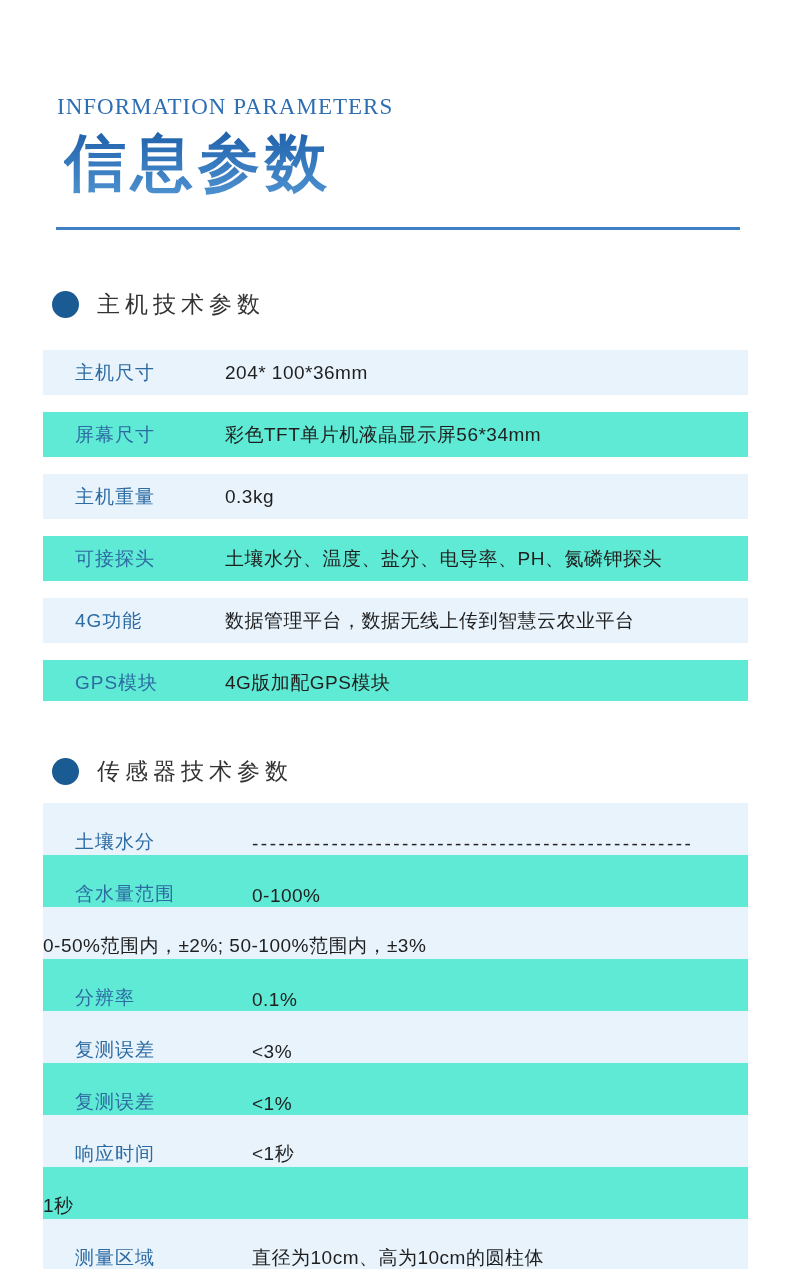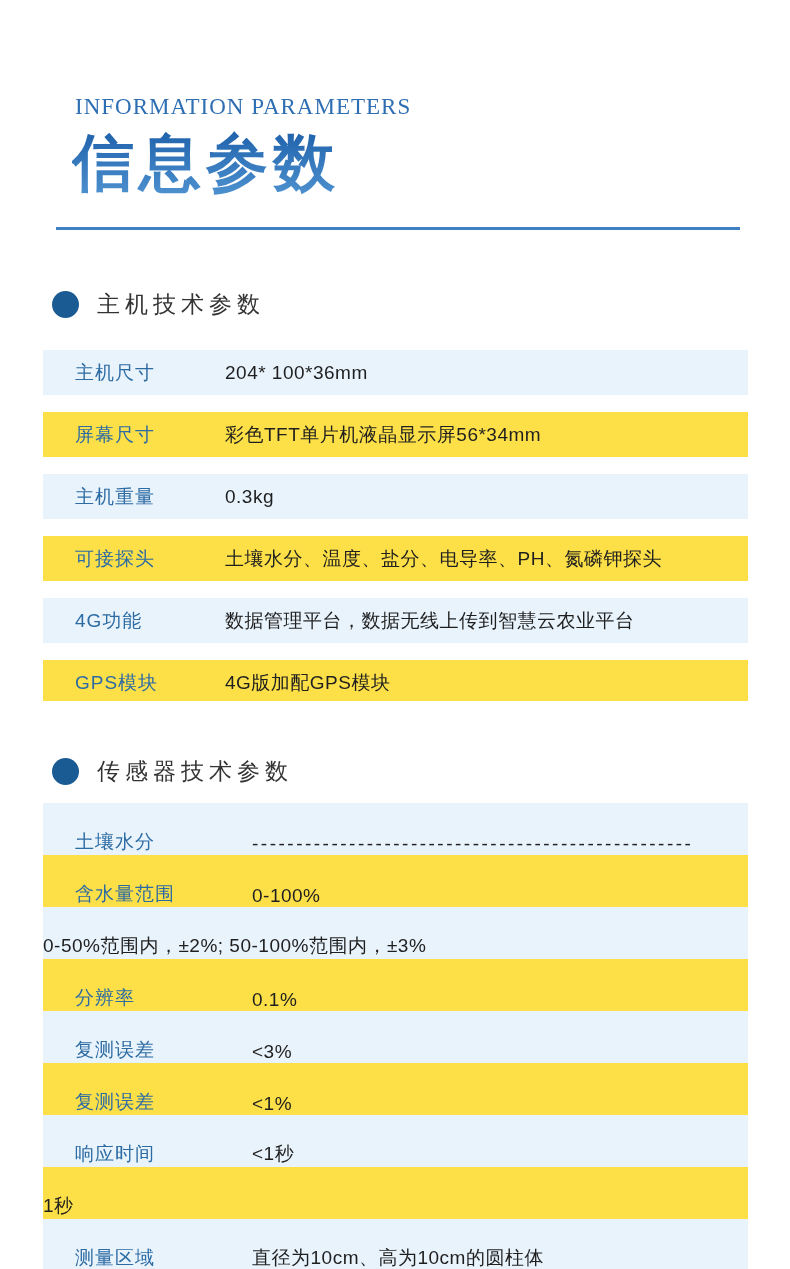--- a/index.html
+++ b/index.html
@@ -9,24 +9,23 @@
     overflow:hidden;
     position:relative;
     font-family:"Liberation Sans","DejaVu Sans",sans-serif;
   }
   .subtitle-en{
     position:absolute;left:57px;top:94px;
     font-family:"Liberation Serif","DejaVu Serif",serif;
     font-size:23px;line-height:26px;
     color:#2e6eb3;letter-spacing:1px;
     white-space:nowrap;
-    margin-left:18px;
   }
   .title-cn{
-    position:absolute;left:72px;top:128px;
+    position:absolute;left:64px;top:128px;
     font-size:62px;line-height:1.12;font-weight:bold;
     letter-spacing:5px;white-space:nowrap;
     color:#2d6cb2;
   }
   @supports ((-webkit-background-clip:text) or (background-clip:text)){
     .title-cn{
       background:linear-gradient(180deg,#1d60aa 0%,#4f92d0 100%);
       -webkit-background-clip:text;background-clip:text;
       color:transparent;
     }
@@ -49,21 +48,21 @@
     font-size:23px;color:#333333;letter-spacing:5px;
     white-space:nowrap;
   }
   .spec-table{
     position:absolute;left:43px;width:705px;overflow:hidden;
   }
   .spec-table.t1{top:333px;height:368px;}
   .spec-table.t2{top:803px;height:466px;}
   .row{
     display:flex;align-items:center;
-    font-size:19px;background:#fde047;
+    font-size:19px;background:#5eead4;
   }
   .t1 .row{height:45px;margin-top:17px;}
   .t2 .row{height:52px;align-items:flex-end;}
   .row.alt{background:#e8f3fc;}
   .lab{
     flex:none;padding-left:32px;
     color:#2d6ba3;letter-spacing:1px;white-space:nowrap;
   }
   .t1 .lab{width:150px;}
   .t2 .lab{width:177px;}

